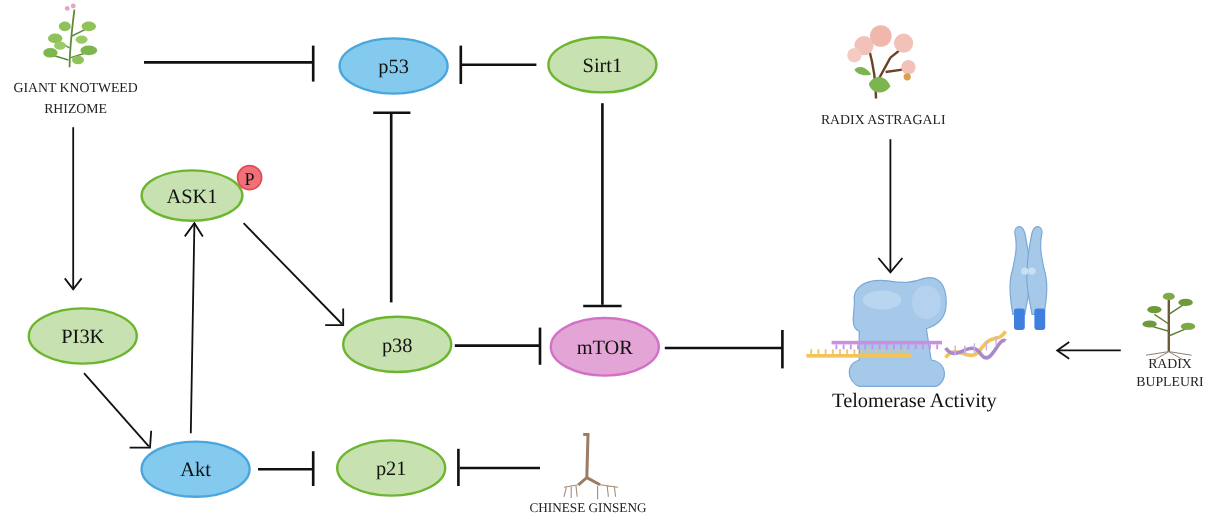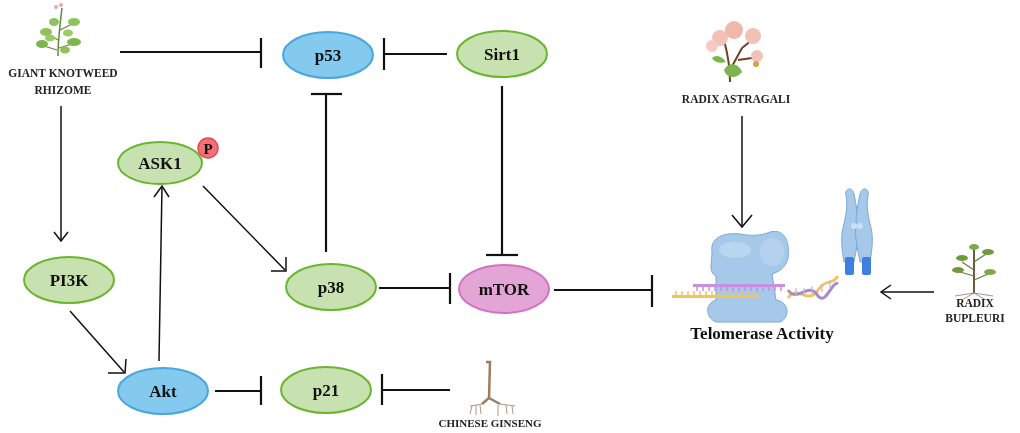--- a/index.html
+++ b/index.html
@@ -1,17 +1,17 @@
 <!DOCTYPE html>
 <html><head>
   <meta charset="utf-8">
   <style>
     html, body { margin: 0; padding: 0; background: #ffffff; }
     body { width: 1020px; height: 433px; overflow: hidden; }
-    #canvas { position: relative; width: 1020px; height: 433px; font-weight: bold; }
+    #canvas { position: relative; width: 1020px; height: 433px; }
     svg { position: absolute; left: 0; top: 0; }
     .node-text { font-family: "Liberation Serif", serif; font-size: 17px; fill: #111; }
     .herb-text { font-family: "Liberation Serif", serif; font-size: 11.5px; fill: #222; }
     .caption-text { font-family: "Liberation Serif", serif; font-size: 17px; fill: #111; }
     .edge { stroke: #111; stroke-width: 2.2; fill: none; }
     .edge-thin { stroke: #111; stroke-width: 1.5; fill: none; }
   </style>
 </head>
 <body>
 

